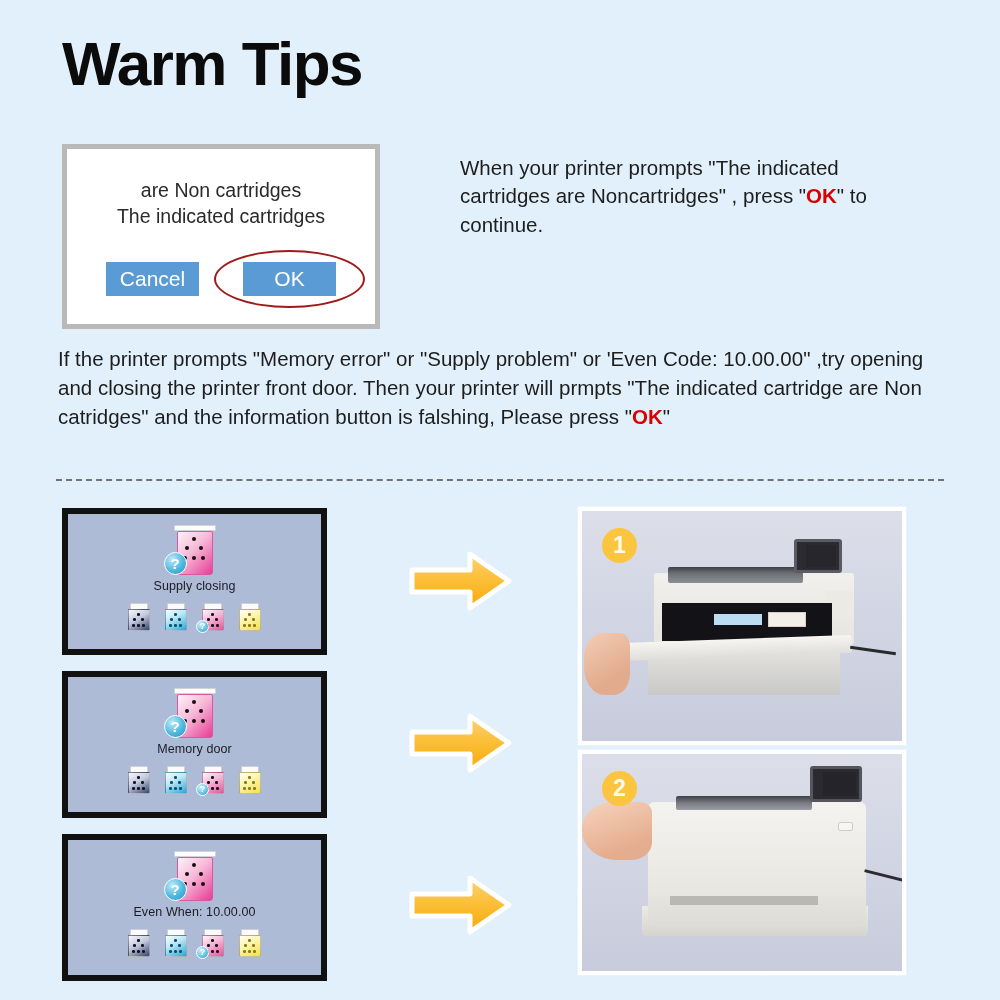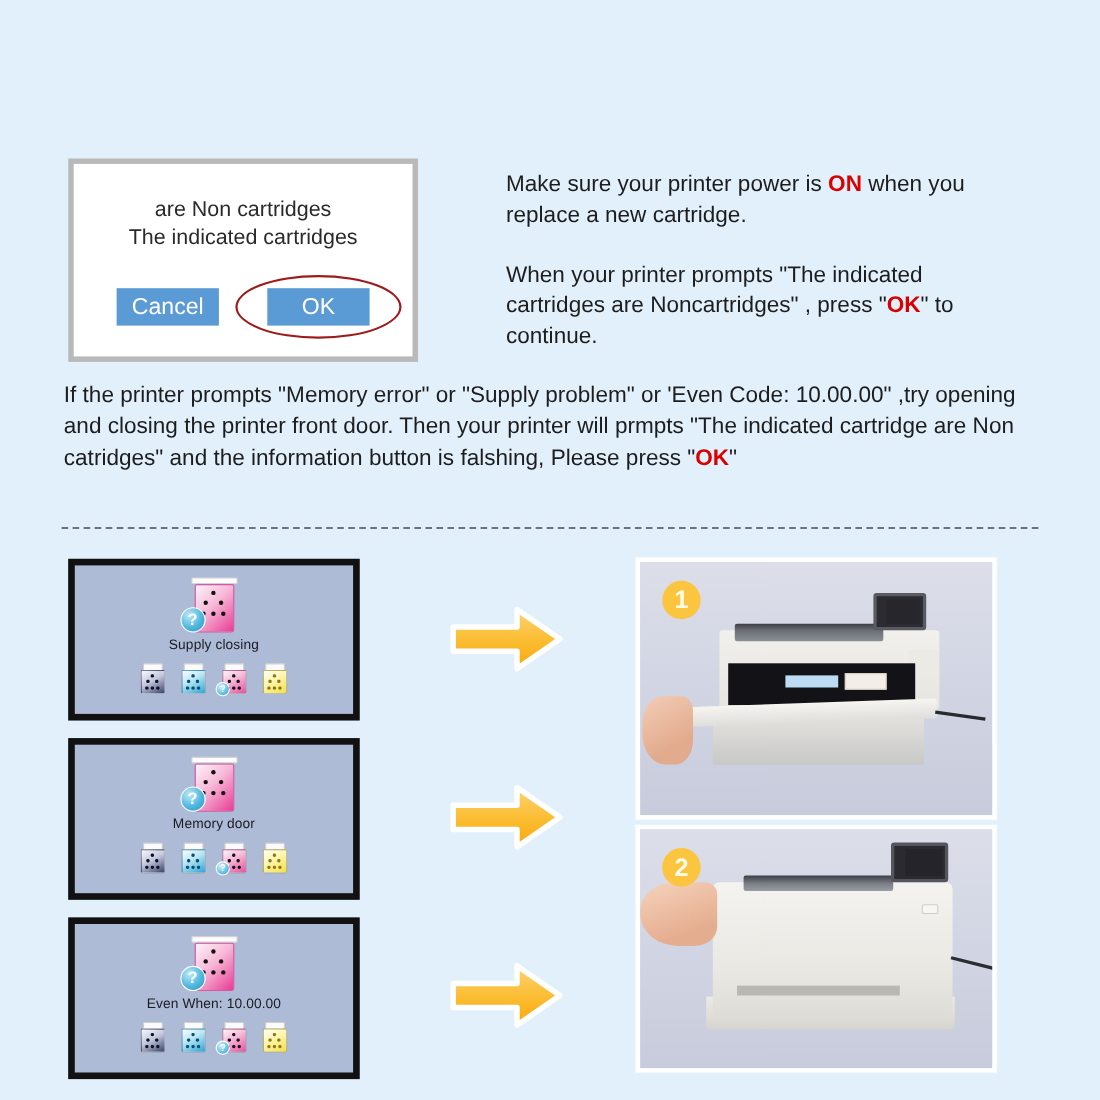--- a/index.html
+++ b/index.html
@@ -307,37 +307,37 @@
   .p2-cord {
     position: absolute; left: 282px; top: 120px; width: 40px; height: 3px;
     background: #2b2b30; transform: rotate(14deg);
   }
 </style>
 </head>
 <body>
 
 <div class="page">
 
+  <h1 class="title">Warm Tips</h1>
 
   <div class="dialog">
     <div class="dialog-msg">
       <div>are Non cartridges</div>
       <div>The indicated cartridges</div>
     </div>
     <div class="dialog-buttons">
       <button class="dlg-btn">Cancel</button>
       <div class="ok-wrap">
         <button class="dlg-btn">OK</button>
         <div class="ok-ellipse"></div>
       </div>
     </div>
   </div>
 
   <div class="tip-right">
-    <p><span>Make sure your printer power is </span><span class="red">ON</span><span> when you replace a new cartridge.</span></p>
     <p><span>When your printer prompts "The indicated cartridges are Noncartridges" , press "</span><span class="red">OK</span><span>" to continue.</span></p>
   </div>
 
   <div class="tip-wide">
     <span>If the printer prompts "Memory error" or "Supply problem" or 'Even Code: 10.00.00" ,try opening and closing the printer front door. Then your printer will prmpts "The indicated cartridge are Non catridges" and the information button is falshing, Please press "</span><span class="red">OK</span><span>"</span>
   </div>
 
   <div class="divider"></div>
 
   <div class="panels">

